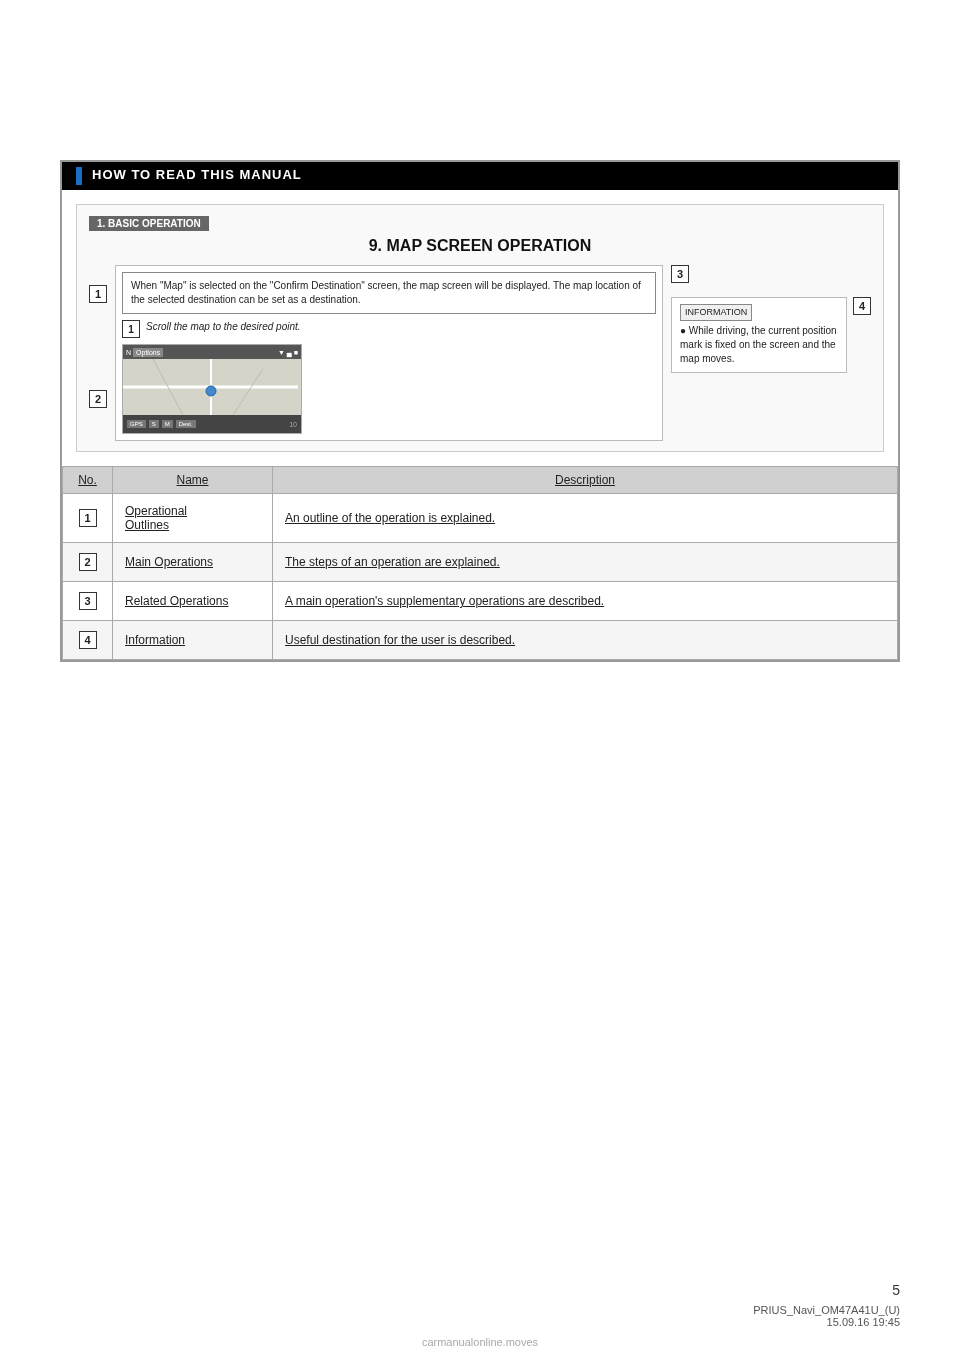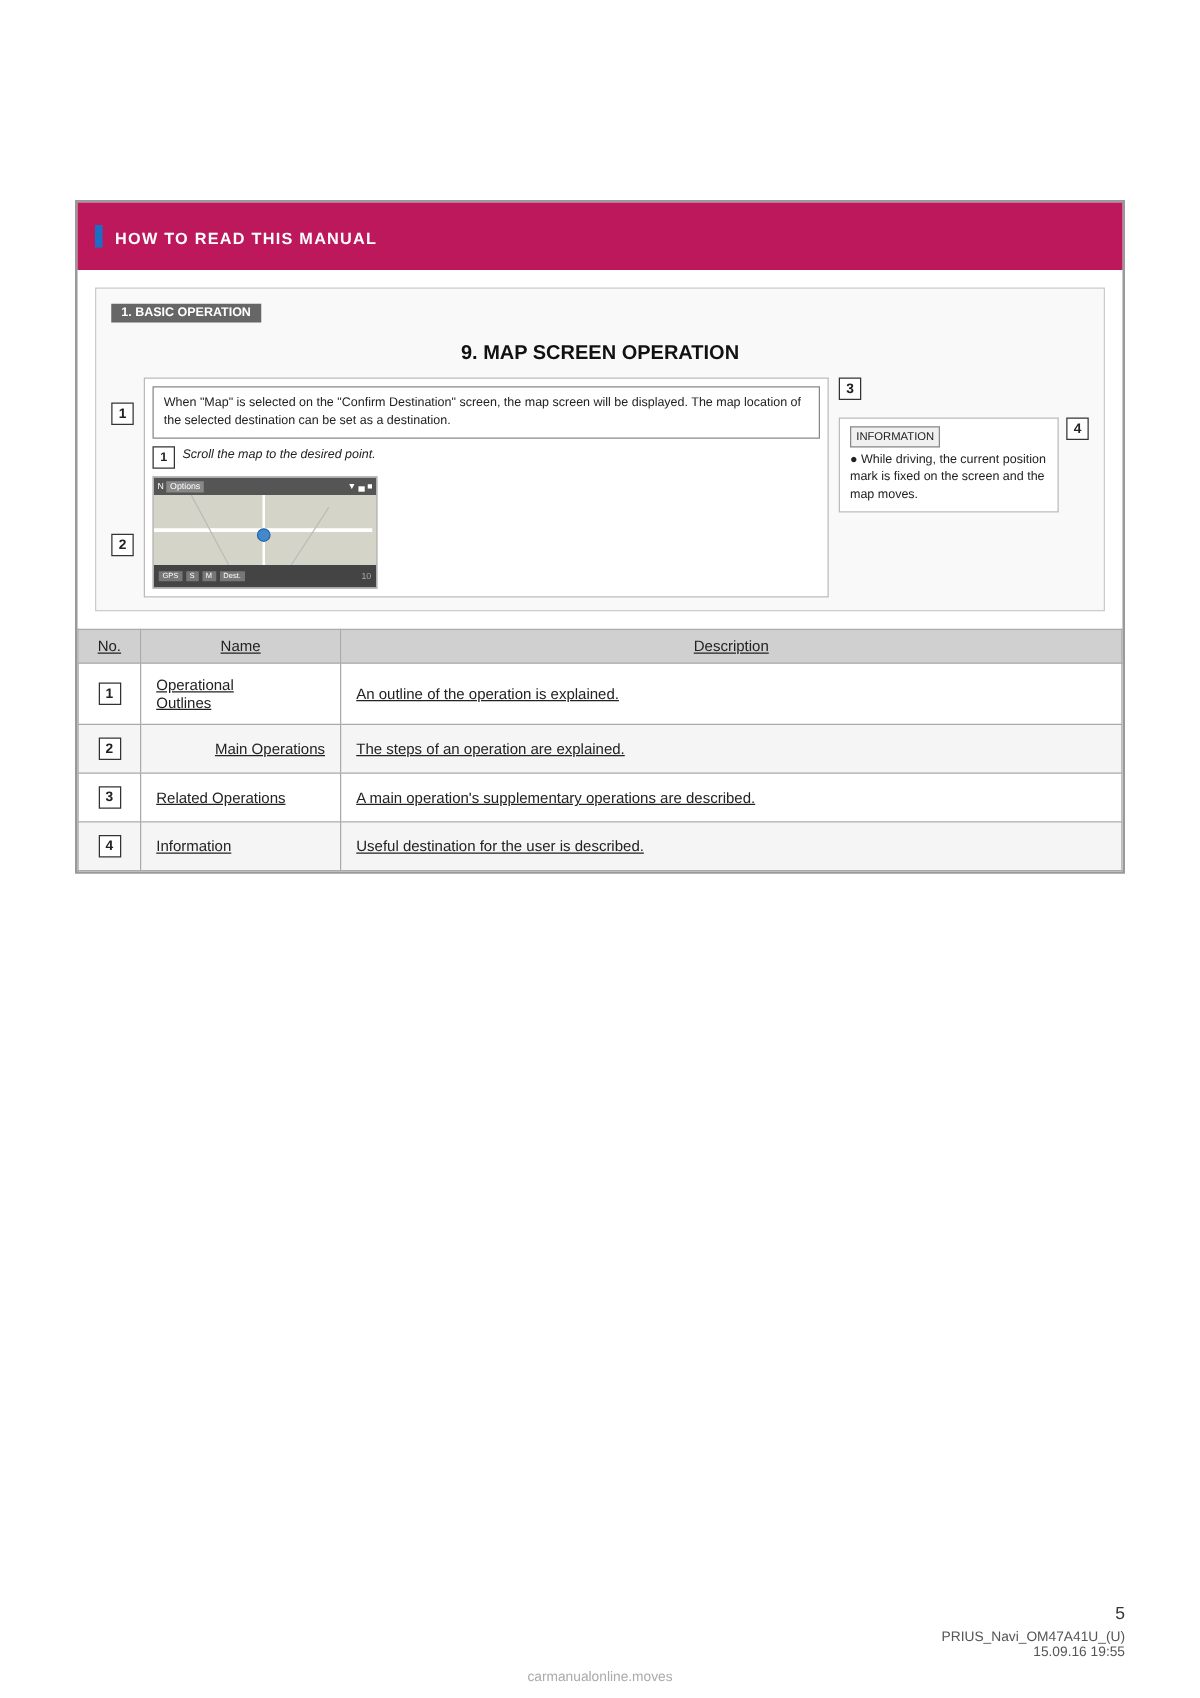--- a/index.html
+++ b/index.html
@@ -189,28 +189,28 @@
       font-size: 11px;
       color: #aaa;
     }
 
     .howto-box {
       border: 2px solid #999;
       margin-top: 120px;
     }
 
     .howto-header {
-      background: #be185d;
+      background: #000000;
       color: #fff;
-      padding: 18px 14px;
+      padding: 5px 14px;
       font-size: 13px;
       font-weight: bold;
       letter-spacing: 1px;
       display: flex;
-      align-items: flex-end;
+      align-items: flex-start;
     }
 
     .howto-header::before {
       content: '';
       display: inline-block;
       width: 6px;
       height: 18px;
       background: #1a6fc4;
       margin-right: 10px;
     }
@@ -221,21 +221,21 @@
       padding: 10px 12px;
       background: #f9f9f9;
     }
 
     .basic-op-bar {
       background: #666;
       color: #fff;
       font-size: 10px;
       padding: 2px 8px;
       display: inline-block;
-      margin-bottom: 16px;
+      margin-bottom: 6px;
       font-weight: bold;
     }
 
     .map-screen-title {
       font-size: 16px;
       font-weight: bold;
       text-align: center;
       margin-bottom: 10px;
       color: #111;
     }
@@ -373,21 +373,21 @@
       </thead>
       <tbody id="table-body">
       <tr>
             <td class="num-cell"><div class="num-box" style="margin: 0px auto;">1</div></td>
             <td class="name-cell" style="white-space: pre-line;">Operational
 Outlines</td>
             <td class="desc-cell">An outline of the operation is explained.</td>
           </tr>
           <tr>
             <td class="num-cell"><div class="num-box" style="margin: 0px auto;">2</div></td>
-            <td class="name-cell" style="white-space: pre-line; text-align: right;">Main Operations</td>
+            <td class="name-cell" style="white-space: pre-line;">Main Operations</td>
             <td class="desc-cell">The steps of an operation are explained.</td>
           </tr>
           <tr>
             <td class="num-cell"><div class="num-box" style="margin: 0px auto;">3</div></td>
             <td class="name-cell" style="white-space: pre-line;">Related Operations</td>
             <td class="desc-cell">A main operation's supplementary operations are described.</td>
           </tr>
           <tr>
             <td class="num-cell"><div class="num-box" style="margin: 0px auto;">4</div></td>
             <td class="name-cell" style="white-space: pre-line;">Information</td>
@@ -395,18 +395,18 @@
           </tr>
         </tbody>
     </table>
 
   </div>
 
   <div class="page-number">5</div>
 
   <div class="footer">
     <div>PRIUS_Navi_OM47A41U_(U)</div>
-    <div>15.09.16    19:55</div>
+    <div>15.09.16    19:45</div>
   </div>
 
   <div class="watermark">carmanualonline.moves</div>
 
 </div>
 
 </body></html>

